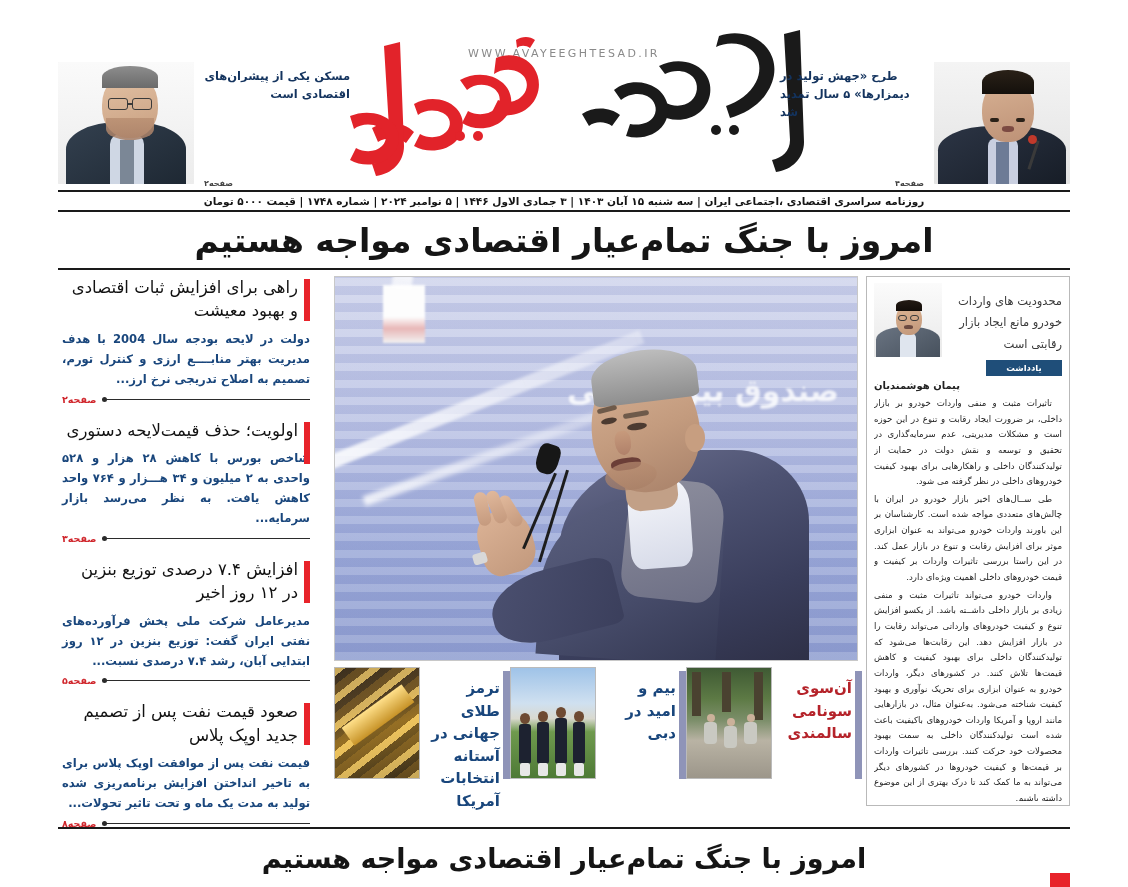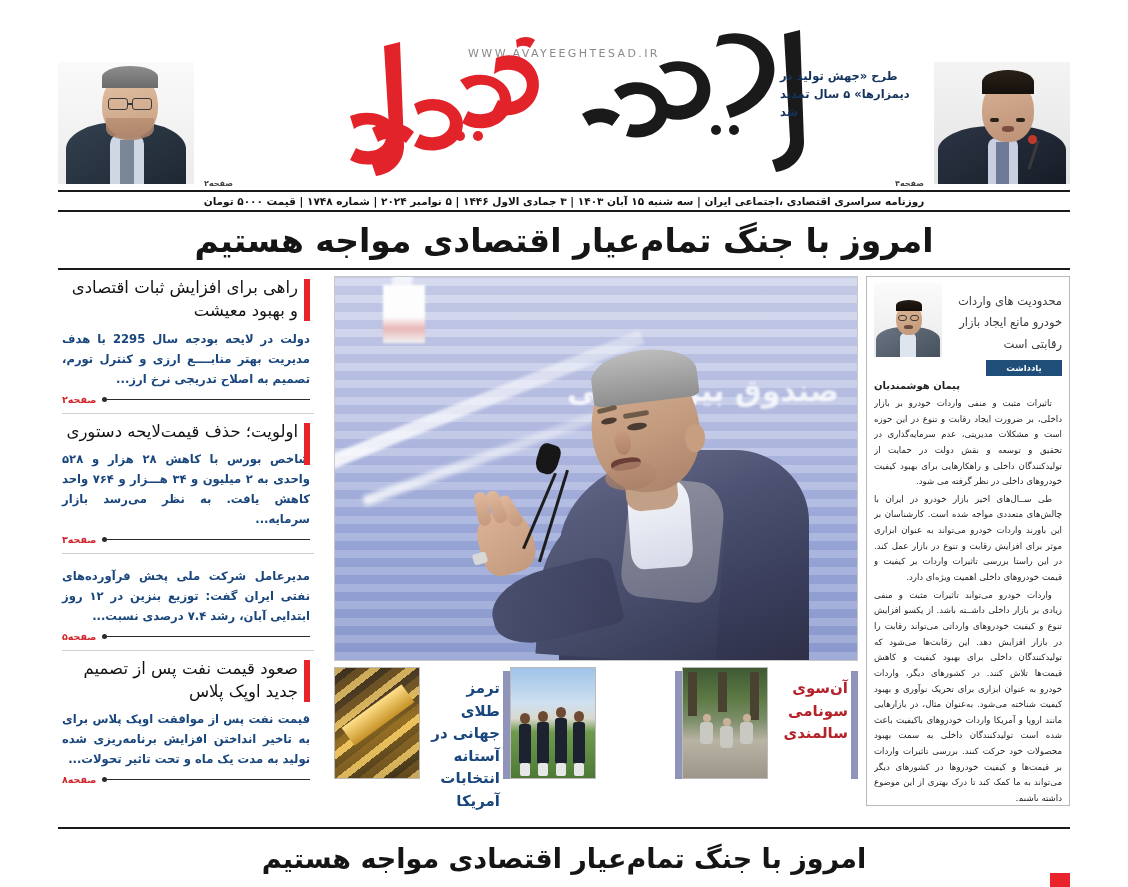--- a/index.html
+++ b/index.html
@@ -541,20 +541,21 @@
           <div class="p-shirt" style="left:52px;bottom:0;width:34px;height:50px;background:#cfd7e4;border-radius:10px 10px 0 0;"></div>
           <div class="p-shirt" style="left:62px;bottom:0;width:14px;height:44px;background:#7b8796;"></div>
           <div class="p-head" style="left:44px;bottom:46px;width:56px;height:66px;background:linear-gradient(165deg,#e4c3a6,#c89f80);"></div>
           <div class="p-hair" style="left:44px;bottom:96px;width:56px;height:22px;background:linear-gradient(180deg,#8d8d8d,#6b6b6b);"></div>
           <div style="position:absolute;left:48px;bottom:44px;width:48px;height:22px;background:linear-gradient(180deg,#b98f72,#a87f66);border-radius:0 0 50% 50%;opacity:.85;"></div>
           <div class="p-glass" style="left:50px;bottom:74px;width:20px;height:12px;"></div>
           <div class="p-glass" style="left:74px;bottom:74px;width:20px;height:12px;"></div>
           <div style="position:absolute;left:70px;bottom:79px;width:4px;height:2px;background:#3a3a3a;"></div>
         </div>
       </div>
+      <div class="head-cap">مسکن یکی از پیشران‌های اقتصادی است</div>
       <div class="head-page">صفحه۲</div>
     </div>
 
     <div class="head-side right">
       <div class="head-photo">
         <div class="portrait">
           <div class="p-bg" style="background:linear-gradient(180deg,#f4f4f4,#e3e3e3);"></div>
           <div class="p-body" style="left:4px;bottom:0;width:128px;height:58px;background:linear-gradient(150deg,#2c3545,#171d27);border-radius:42% 42% 0 0;"></div>
           <div class="p-shirt" style="left:54px;bottom:0;width:30px;height:46px;background:#c9cfe0;border-radius:8px 8px 0 0;"></div>
           <div class="p-shirt" style="left:62px;bottom:0;width:13px;height:42px;background:#6d7b96;"></div>
@@ -582,21 +583,21 @@
 
   <div class="main">
 
     <div class="briefs">
 
       <div class="brief">
         <div class="brief-title">
           <span class="brief-bar"></span>
           <span>راهی برای افزایش ثبات اقتصادی و بهبود معیشت</span>
         </div>
-        <div class="brief-body">دولت در لایحه بودجه سال 2295 با هدف مدیریت بهتر منابــــع ارزی و کنترل تورم، تصمیم به اصلاح تدریجی نرخ ارز...</div>
+        <div class="brief-body">دولت در لایحه بودجه سال 2004 با هدف مدیریت بهتر منابــــع ارزی و کنترل تورم، تصمیم به اصلاح تدریجی نرخ ارز...</div>
         <div class="brief-foot">
           <span class="brief-page">صفحه۲</span>
           <span class="brief-rule"></span>
         </div>
       </div>
       <div class="brief-sep"></div>
 
       <div class="brief">
         <div class="brief-title">
           <span class="brief-bar"></span>
@@ -604,20 +605,24 @@
         </div>
         <div class="brief-body">شاخص بورس با کاهش ۲۸ هزار و ۵۲۸ واحدی به ۲ میلیون و ۳۴ هـــزار و ۷۶۴ واحد کاهش یافت. به نظر می‌رسد بازار سرمایه...</div>
         <div class="brief-foot">
           <span class="brief-page">صفحه۳</span>
           <span class="brief-rule"></span>
         </div>
       </div>
       <div class="brief-sep"></div>
 
       <div class="brief">
+        <div class="brief-title">
+          <span class="brief-bar"></span>
+          <span>افزایش ۷.۴ درصدی توزیع بنزین در ۱۲ روز اخیر</span>
+        </div>
         <div class="brief-body">مدیرعامل شرکت ملی پخش فرآورده‌های نفتی ایران گفت: توزیع بنزین در ۱۲ روز ابتدایی آبان، رشد ۷.۴ درصدی نسبت...</div>
         <div class="brief-foot">
           <span class="brief-page">صفحه۵</span>
           <span class="brief-rule"></span>
         </div>
       </div>
       <div class="brief-sep"></div>
 
       <div class="brief">
         <div class="brief-title">
@@ -679,20 +684,21 @@
         </div>
 
         <div class="thumb">
           <span class="thumb-bar"></span>
           <div class="thumb-img img-sport">
             <span class="pl" style="right:10px;"></span>
             <span class="pl" style="right:28px;height:46px;"></span>
             <span class="pl" style="right:46px;"></span>
             <span class="pl" style="right:64px;height:40px;"></span>
           </div>
+          <div class="thumb-cap cap-blue">بیم و امید در دبی</div>
         </div>
 
         <div class="thumb">
           <span class="thumb-bar"></span>
           <div class="thumb-img img-elder">
             <span class="tr" style="right:8px;"></span>
             <span class="tr" style="right:40px;height:40px;"></span>
             <span class="tr" style="right:70px;height:44px;"></span>
             <span class="pr" style="right:14px;"></span>
             <span class="pr" style="right:34px;bottom:30px;"></span>

